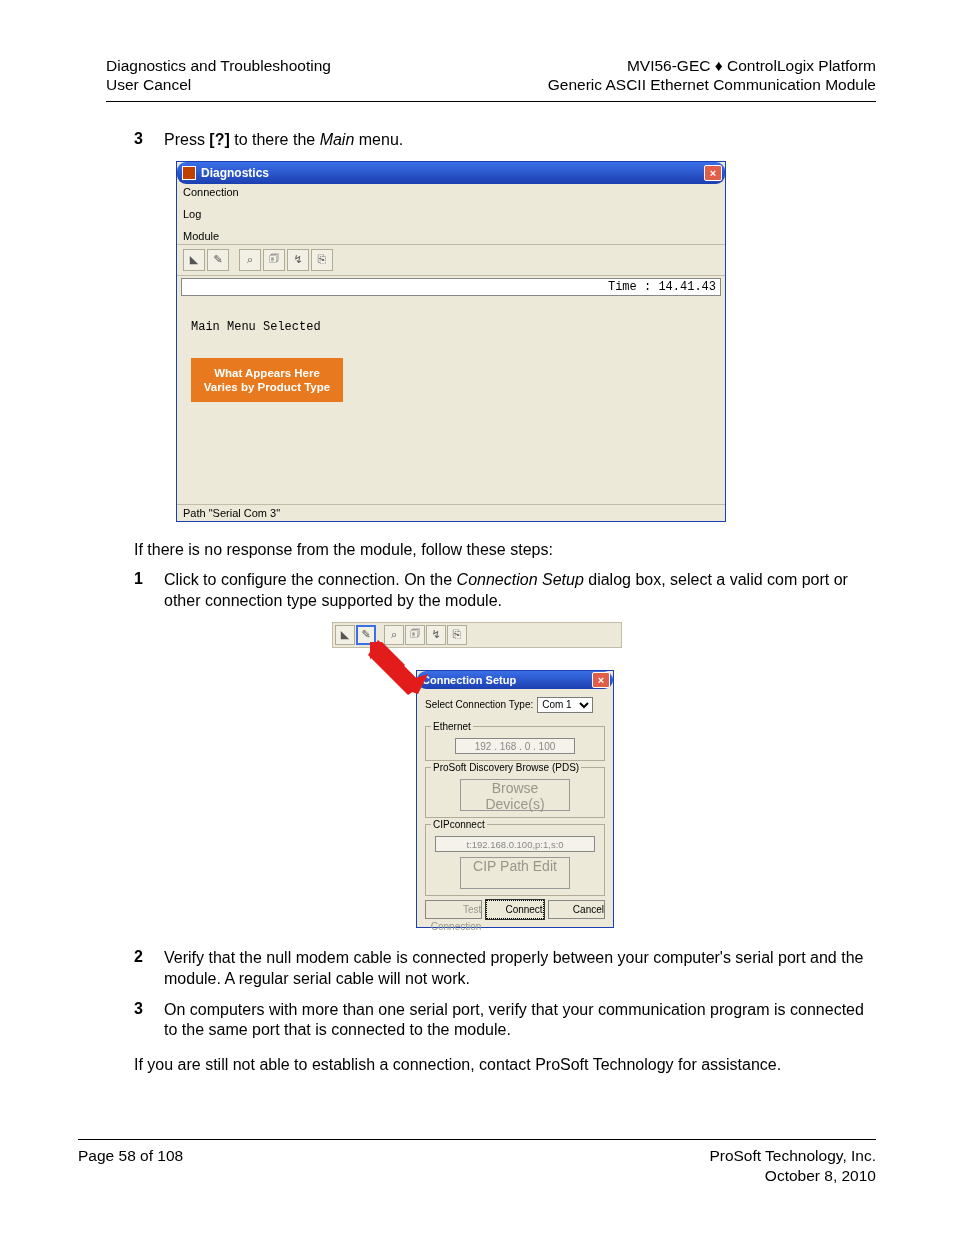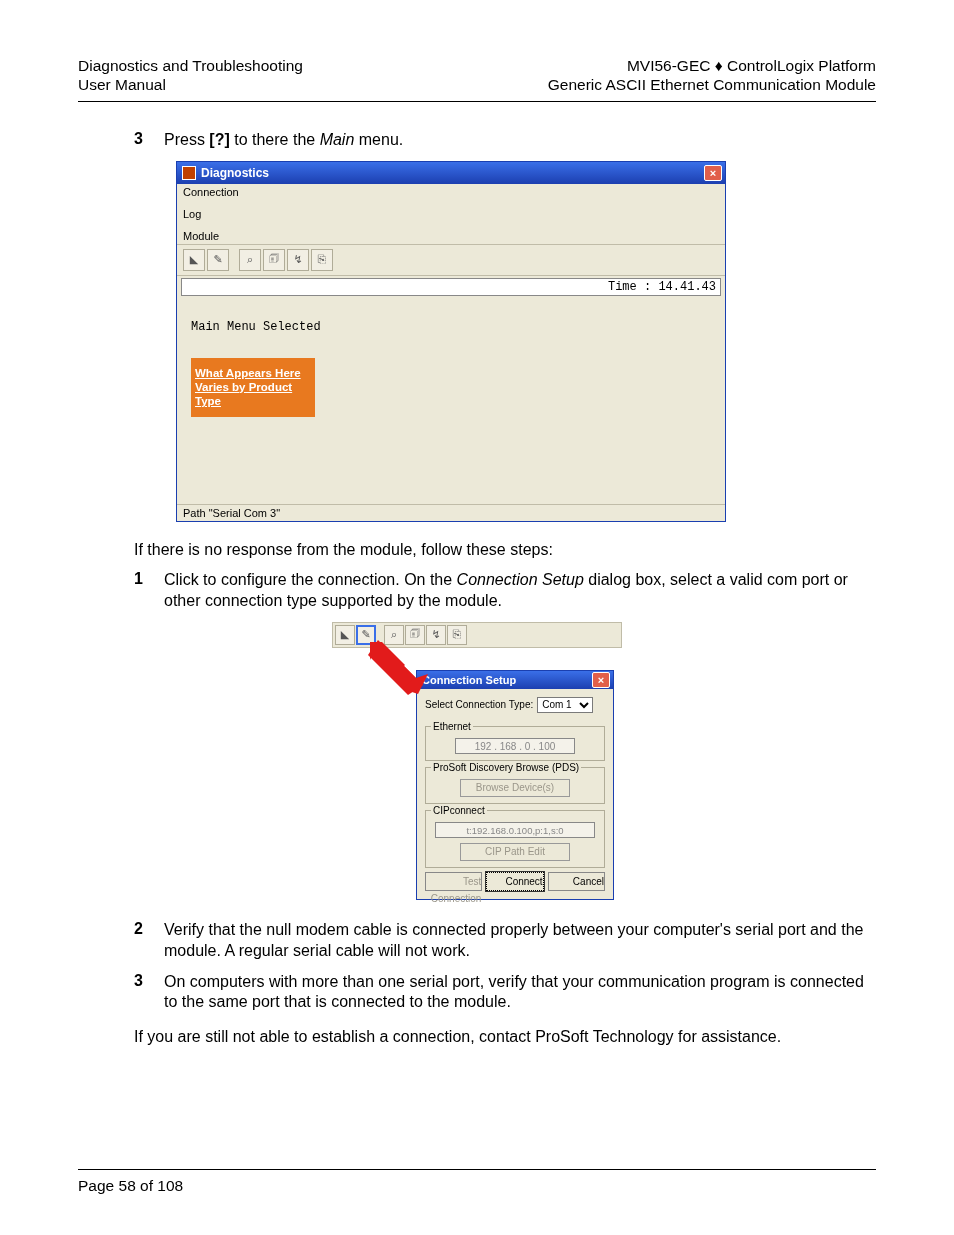--- a/index.html
+++ b/index.html
@@ -16,20 +16,21 @@
     padding: 56px 78px 40px 78px;
   }
   .hdr {
     display: flex;
     justify-content: space-between;
     font-size: 15.5px;
     line-height: 1.25;
     padding-bottom: 6px;
     border-bottom: 1.5px solid #000;
     margin-bottom: 28px;
+    margin-left: 28px;
   }
   .hdr .right { text-align: right; }
   .step-row {
     display: flex;
     margin-left: 56px;
     margin-bottom: 10px;
   }
   .step-num { font-weight: bold; width: 30px; flex-shrink:0; }
   .step-row .txt { flex:1; line-height:1.3; }
   .italic { font-style: italic; }
@@ -46,20 +47,21 @@
   }
   .titlebar {
     height: 22px;
     background: linear-gradient(#3a6fe8, #1c3fb0);
     color: #fff;
     display: flex;
     align-items: center;
     padding: 0 3px 0 5px;
     font-weight: bold;
     font-size: 12px;
+    border-radius: 9px;
   }
   .titlebar .tb-icon {
     width:14px; height:14px; background:#c04000; border:1px solid #fff; margin-right:5px;
     display:flex; align-items:center; justify-content:center;
   }
   .titlebar .tb-close {
     margin-left:auto;
     width:18px; height:16px;
     background:#e15f4a;
     border:1px solid #fff;
@@ -97,30 +99,29 @@
     margin-top:6px;
     height:200px;
     background:#ece9d8;
     font-family:'Courier New',monospace;
     font-size:12px;
     padding:18px 10px;
     position:relative;
   }
   .orange-box {
     margin-top:24px;
-    width:124px;
+    width:152px;
     background:#e8791f;
     color:#fff;
     font-weight:bold;
     font-size:11.5px;
-    text-align:left;
+    text-align:center;
     padding:8px 4px;
     line-height:1.25;
     font-family: Arial, sans-serif;
-    text-decoration: underline;
   }
   .statusbar {
     border-top:1px solid #c0bca8;
     padding:2px 6px;
     font-size:11px;
     background:#ece9d8;
   }
 
   
   .conn-figure {
@@ -164,59 +165,59 @@
     font-size:10px;
   }
   fieldset legend { font-size:10px; padding:0 2px; }
   .ip-box {
     width:120px; height:16px; border:1px solid #888; background:#f4f2ea;
     color:#888; font-size:10px; text-align:center; line-height:15px;
     margin:0 auto;
   }
   .graybtn {
     display:block; margin:0 auto;
-    width:110px; height:18px;
+    width:110px; height:32px;
     border:1px solid #999; background:#ece9d8;
-    color:#9a968a; font-size:10px;
+    color:#9a968a; font-size:14px;
     text-align:center; line-height:16px;
   }
   .cip-path {
     width:160px; height:16px; border:1px solid #888; background:#f4f2ea;
     color:#888; font-size:9.5px; text-align:center; line-height:15px;
     margin:0 auto 5px auto;
   }
   .dlg-btn-row { display:flex; justify-content:space-between; gap:4px; margin-top:4px;}
   .dlg-btn {
     flex:1; height:19px; border:1px solid #888; background:#ece9d8;
     font-size:10px; text-align:right; line-height:17px;
   }
   .dlg-btn.disabled { color:#9a968a; }
   .dlg-btn.focused { border:1px dotted #000; outline:1px solid #333; }
 
   
   .ftr {
     position:absolute;
-    left:78px; right:78px; bottom:40px;
+    left:78px; right:78px; bottom:50px;
     border-top:1.5px solid #000;
     padding-top:6px;
     display:flex; justify-content:space-between;
     font-size:15.5px;
     line-height:1.25;
   }
   .ftr .right { text-align:right; }
 </style>
 </head>
 <body>
 
 <div class="page">
 
   <div class="hdr">
     <div class="left">
       <div>Diagnostics and Troubleshooting</div>
-      <div>User Manual</div>
+      <div>User Cancel</div>
     </div>
     <div class="right">
       <div>MVI56-GEC ♦ ControlLogix Platform</div>
       <div>Generic ASCII Ethernet Communication Module</div>
     </div>
   </div>
 
   <div class="step-row">
     <div class="step-num">3</div>
     <div class="txt">
@@ -327,13 +328,17 @@
     <div class="step-num">3</div>
     <div class="txt">On computers with more than one serial port, verify that your communication program is connected to the same port that is connected to the module.</div>
   </div>
 
   <p class="body-p">If you are still not able to establish a connection, contact ProSoft Technology for assistance.</p>
 
 </div>
 
 <div class="ftr">
   <div>Page 58 of 108</div>
+  <div class="right">
+    <div>ProSoft Technology, Inc.</div>
+    <div>October 8, 2010</div>
+  </div>
 </div>
 
 </body></html>

